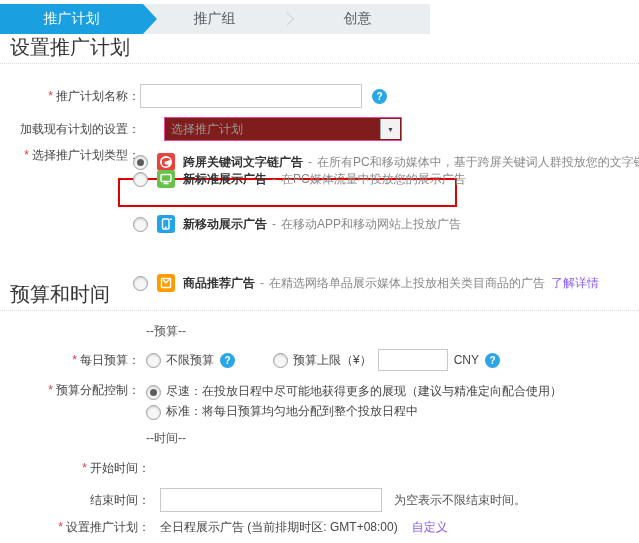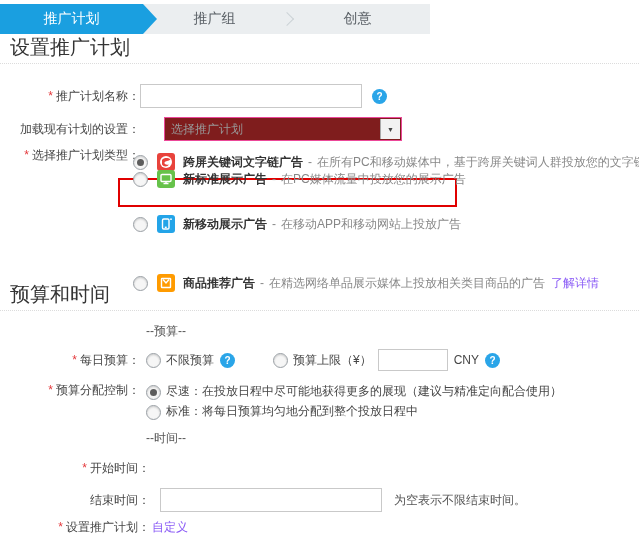--- a/index.html
+++ b/index.html
@@ -52,21 +52,21 @@
   .link{color:#8b5cf6;cursor:pointer;text-decoration:none;}
   .opt .link{margin-left:6px;}
   .hl-box{position:absolute;left:118px;top:178px;width:339px;height:29px;border:2px solid #e00000;box-sizing:border-box;pointer-events:none;}
 
   .group-lbl{position:absolute;left:108px;height:18px;display:flex;align-items:center;color:#555;margin-left:38px;}
 
   .stack{display:flex;flex-direction:column;justify-content:flex-start;}
   .stack .sline{display:flex;align-items:flex-end;height:20px;}
 
   .note{margin-left:12px;color:#555;}
-  .ml6{margin-left:6px;} .ml5{margin-left:5px;} .ml10{margin-left:10px;} .ml20{margin-left:20px;} .ml18{margin-left:2px;}
+  .ml6{margin-left:6px;} .ml5{margin-left:5px;} .ml10{margin-left:10px;} .ml20{margin-left:20px;} .ml18{margin-left:14px;}
 </style>
 </head>
 <body>
 
 <div class="page">
 
   <div class="steps">
     <div class="step active">
       <span>推广计划</span>
       <span class="step-arrow"></span>
@@ -211,16 +211,17 @@
     <span class="lbl w150">结束时间：</span>
     <input class="txt-input ml10" style="width: 222px;" value="">
     <span class="note">为空表示不限结束时间。</span>
   </div>
 
   <div class="row" style="top:517px;height:20px;">
     <span class="lbl w150">
       <span class="req">*</span>
       <span>设置推广计划：</span>
     </span>
+    <span class="ml10">全日程展示广告 (当前排期时区: GMT+08:00)</span>
     <a class="link ml18">自定义</a>
   </div>
 
 </div>
 
 </body></html>

